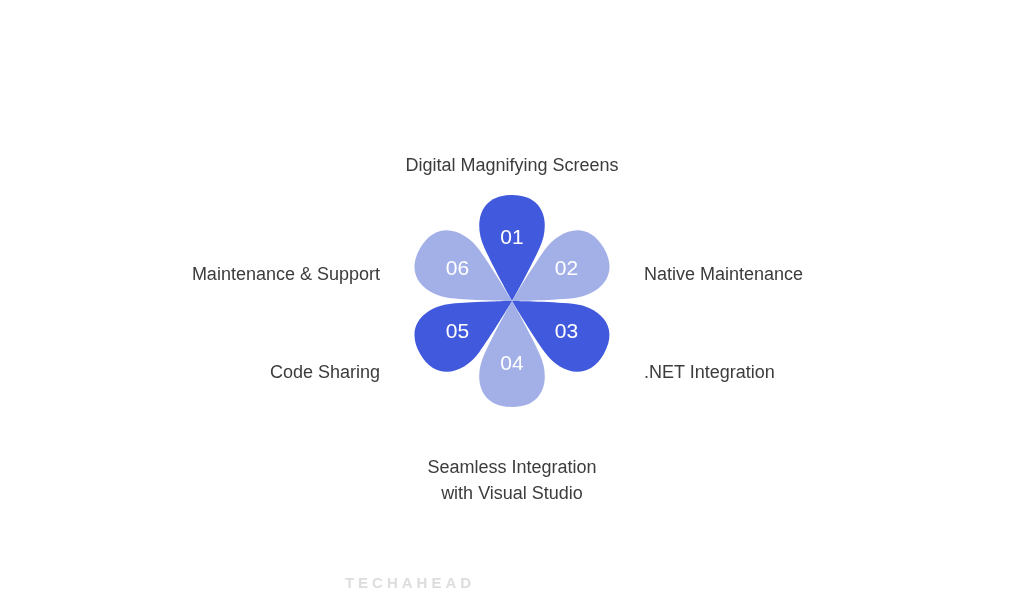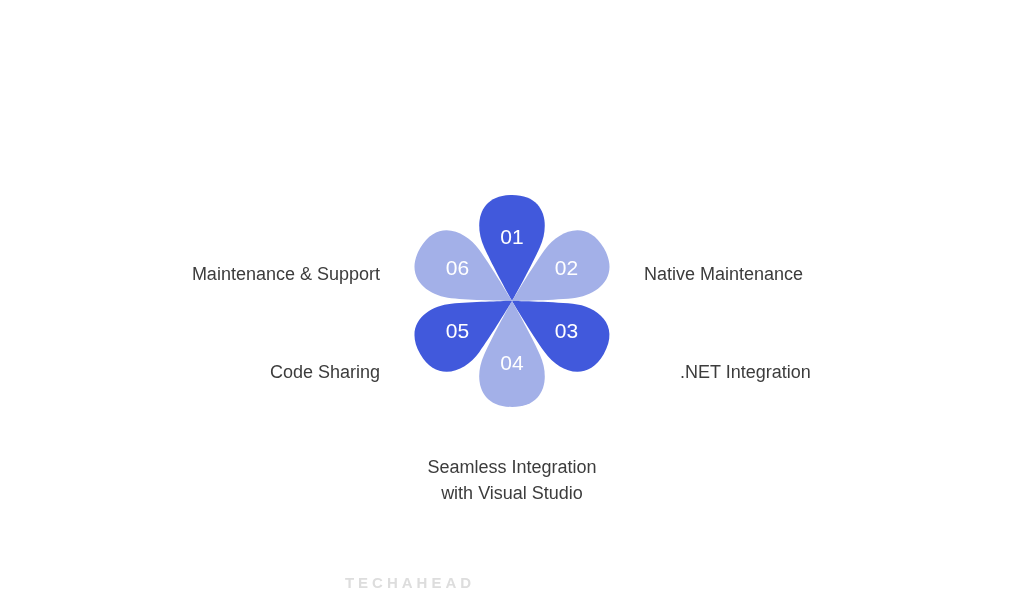--- a/index.html
+++ b/index.html
@@ -159,24 +159,25 @@
         <text class="petal-num" x="95.5" y="181.5">05</text>
       </g>
 
       <g>
         <use href="#petal-shape" transform="rotate(300 150 150)" fill="#a3b0e8"></use>
         <text class="petal-num" x="95.5" y="118.5">06</text>
       </g>
     </svg>
   </div>
 
+  <div class="label center" id="label-01" style="color: rgb(60, 60, 60);">Digital Magnifying Screens</div>
 
   <div class="label right" id="label-02" style="color: rgb(60, 60, 60);">Native Maintenance</div>
 
-  <div class="label right" id="label-03" style="color: rgb(60, 60, 60); margin-left: 36px;">.NET Integration</div>
+  <div class="label right" id="label-03" style="color: rgb(60, 60, 60);">.NET Integration</div>
 
   <div class="label center" id="label-04" style="color: rgb(60, 60, 60);">
     <div>Seamless Integration</div>
     <div>with Visual Studio</div>
   </div>
 
   <div class="label left" id="label-05" style="color: rgb(60, 60, 60);">Code Sharing</div>
 
   <div class="label left" id="label-06" style="color: rgb(60, 60, 60);">Maintenance &amp; Support</div>
 

